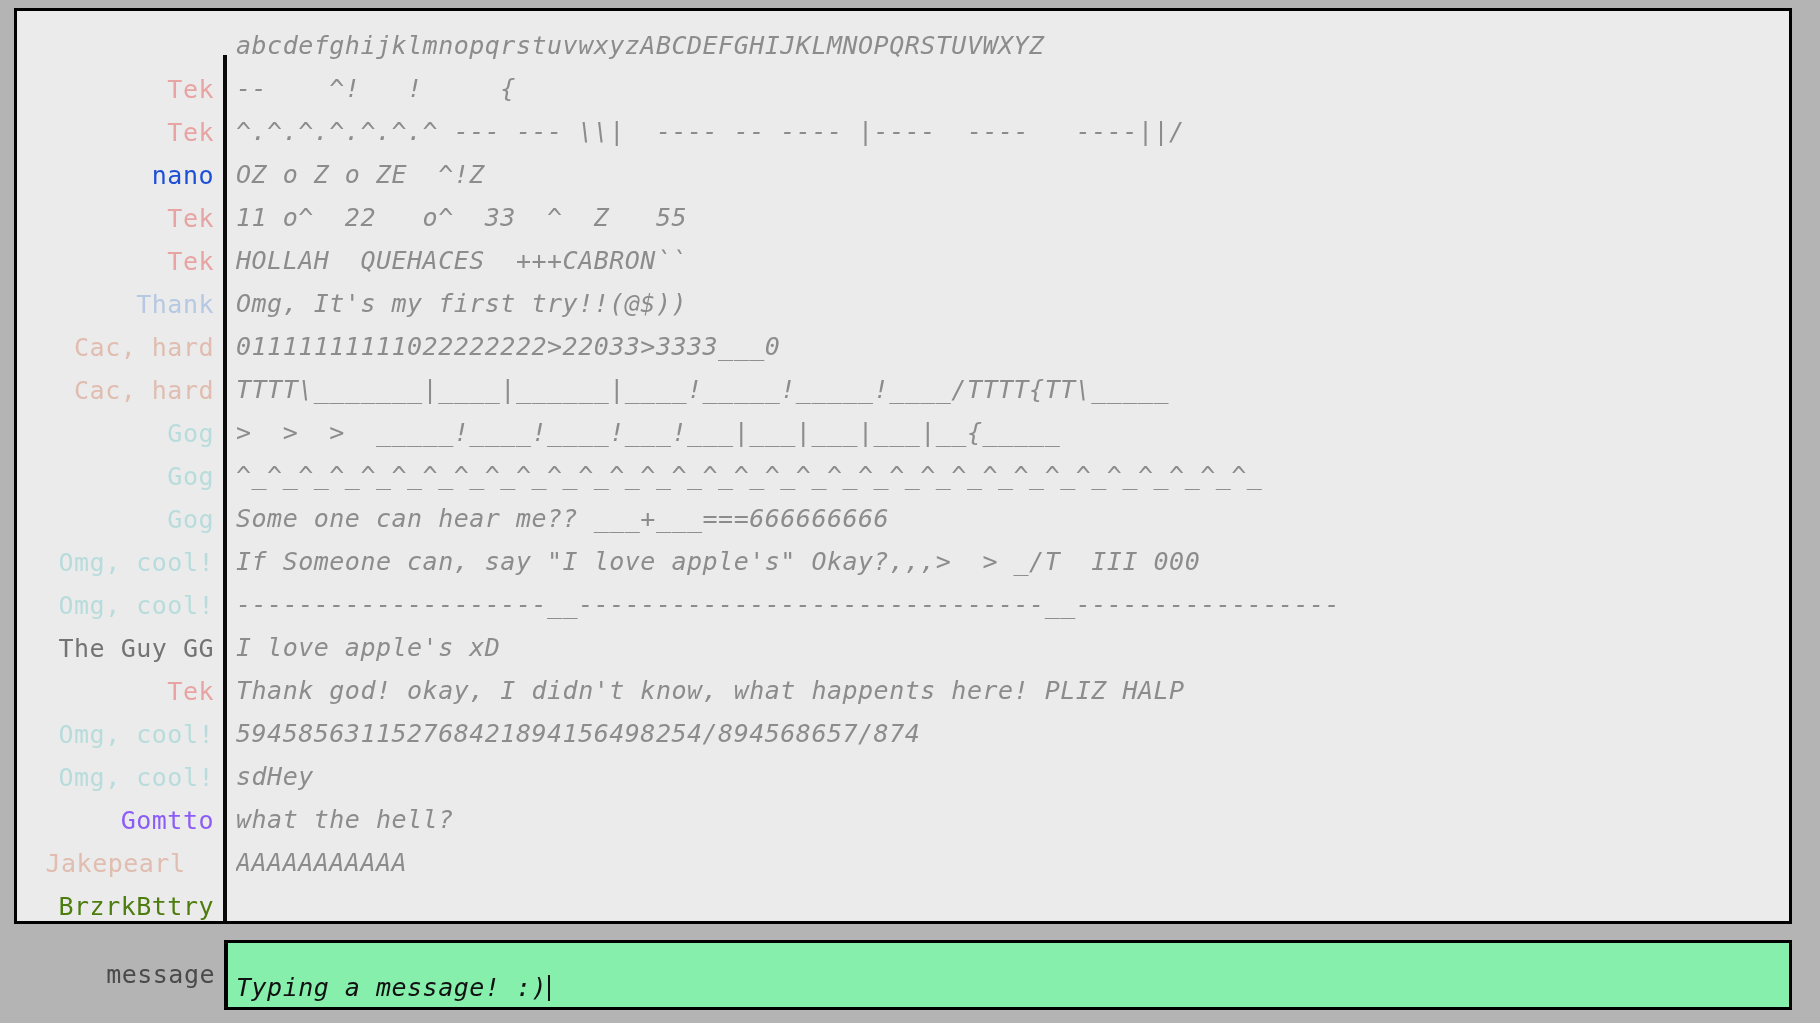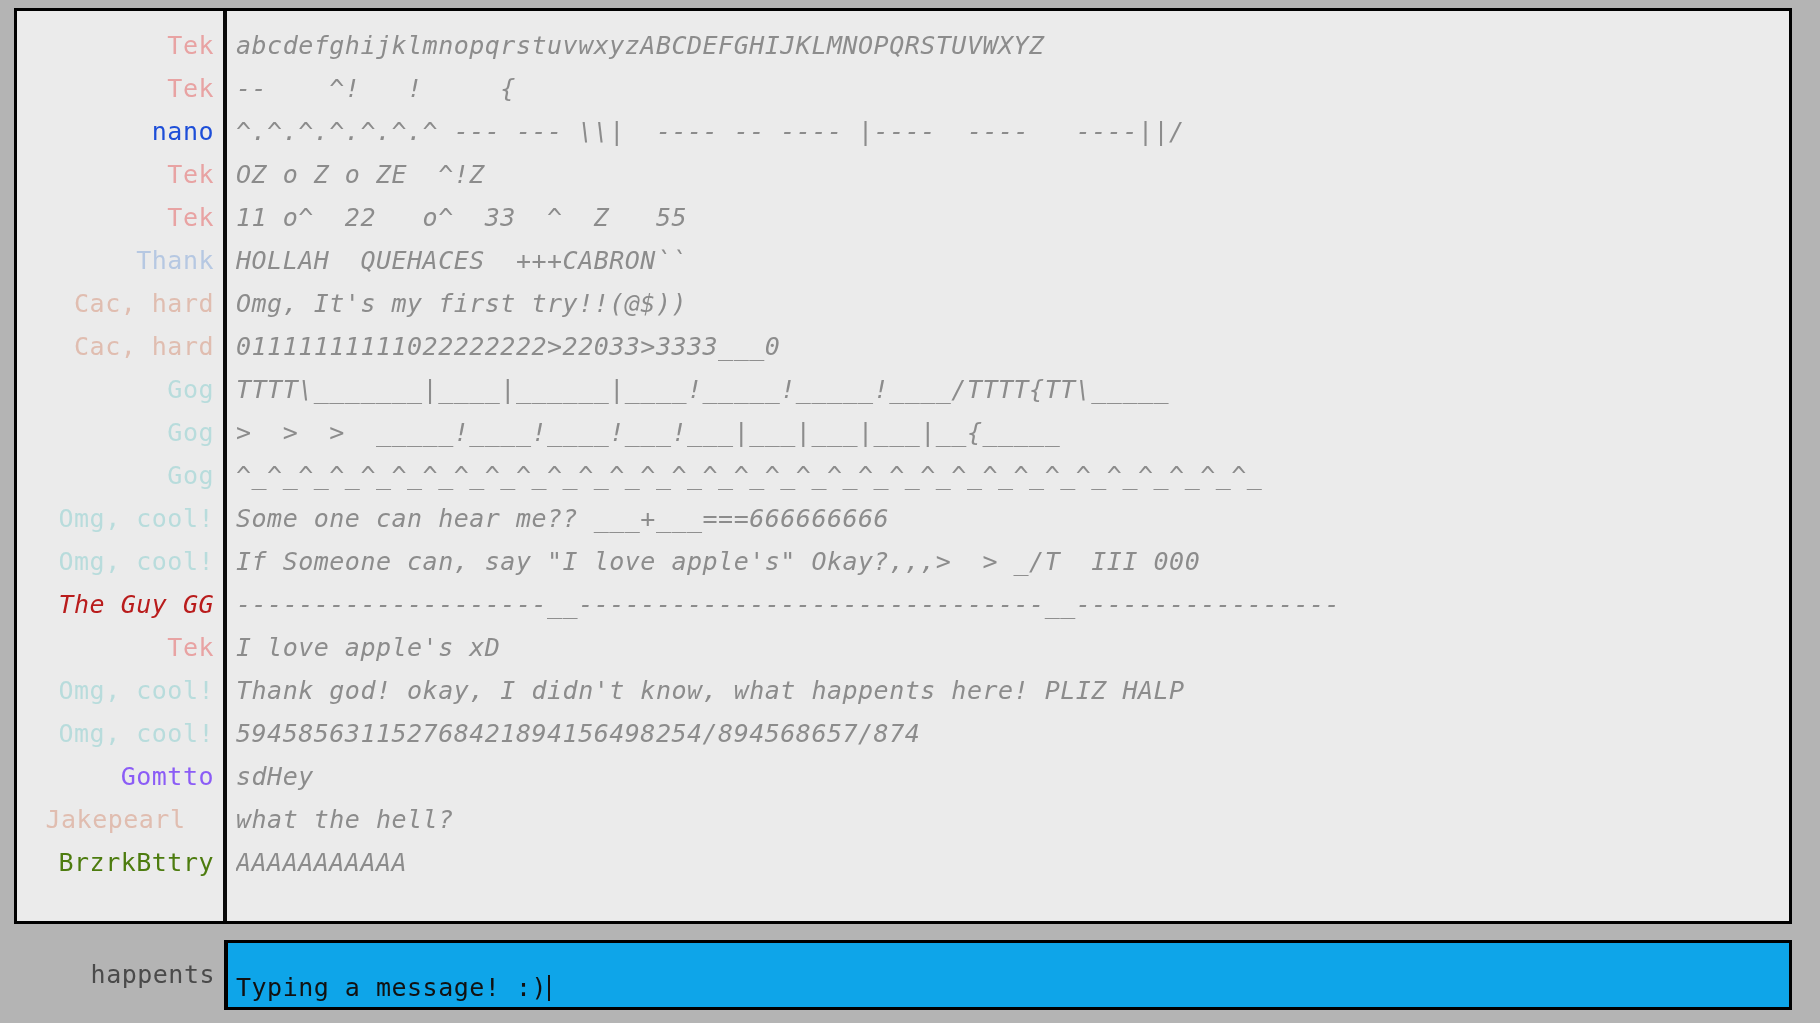--- a/index.html
+++ b/index.html
@@ -39,20 +39,21 @@
     flex-direction: row;
   }
 
   #name-column {
     width: 210px;
     flex: 0 0 210px;
     box-sizing: border-box;
     padding-top: 13px;
     border-right: 4px solid #0a0a0a;
     background: #ebebeb;
+    margin-top: 44px;
   }
 
   #body-column {
     flex: 1 1 auto;
     box-sizing: border-box;
     padding-top: 13px;
     padding-left: 9px;
     background: #ebebeb;
     overflow: hidden;
     white-space: pre;
@@ -102,26 +103,27 @@
     font-size: 25px;
     color: #4a4a4a;
     line-height: 70px;
     letter-spacing: 0.5px;
     background: #b4b4b4;
     white-space: pre;
   }
 
   #message-input {
     flex: 1 1 auto;
-    background: #0ea5e9;
+    background: #86efac;
     border: 3px solid #000000;
     border-left: 4px solid #000000;
     box-sizing: border-box;
     position: relative;
     overflow: hidden;
+    font-style: italic;
   }
 
   #message-input-text {
     position: absolute;
     left: 8px;
     bottom: 2px;
     font-size: 25px;
     color: #111111;
     letter-spacing: 0.5px;
     white-space: pre;
@@ -150,31 +152,31 @@
         <div class="name-cell" style="color: rgb(232, 163, 163);">Tek</div>
         <div class="name-cell" style="color: rgb(232, 163, 163);">Tek</div>
         <div class="name-cell" style="color: rgb(182, 200, 226);">Thank</div>
         <div class="name-cell" style="color: rgb(224, 189, 176);">Cac, hard</div>
         <div class="name-cell" style="color: rgb(224, 189, 176);">Cac, hard</div>
         <div class="name-cell" style="color: rgb(184, 220, 220);">Gog</div>
         <div class="name-cell" style="color: rgb(184, 220, 220);">Gog</div>
         <div class="name-cell" style="color: rgb(184, 220, 220);">Gog</div>
         <div class="name-cell" style="color: rgb(184, 220, 220);">Omg, cool!</div>
         <div class="name-cell" style="color: rgb(184, 220, 220);">Omg, cool!</div>
-        <div class="name-cell" style="color: #b91c1c; font-style: italic;">The Guy GG</div>
+        <div class="name-cell" style="color: #737373;">The Guy GG</div>
         <div class="name-cell" style="color: rgb(232, 163, 163);">Tek</div>
         <div class="name-cell" style="color: rgb(184, 220, 220);">Omg, cool!</div>
         <div class="name-cell" style="color: rgb(184, 220, 220);">Omg, cool!</div>
         <div class="name-cell" style="color: #8b5cf6;">Gomtto</div>
         <div class="name-cell" style="color: rgb(224, 189, 176); text-align: center;">Jakepearl</div>
         <div class="name-cell" style="color: #4d7c0f;">BrzrkBttry</div>
       </div>
     <div id="body-column"><div class="msg-cell" style="color: rgb(140, 140, 140);">abcdefghijklmnopqrstuvwxyzABCDEFGHIJKLMNOPQRSTUVWXYZ</div><div class="msg-cell" style="color: rgb(140, 140, 140);">--    ^!   !     {</div><div class="msg-cell" style="color: rgb(140, 140, 140);">^.^.^.^.^.^.^ --- --- \\|  ---- -- ---- |----  ----   ----||/</div><div class="msg-cell" style="color: rgb(140, 140, 140);">OZ o Z o ZE  ^!Z</div><div class="msg-cell" style="color: rgb(140, 140, 140);">11 o^  22   o^  33  ^  Z   55</div><div class="msg-cell" style="color: rgb(140, 140, 140);">HOLLAH  QUEHACES  +++CABRON``</div><div class="msg-cell" style="color: rgb(140, 140, 140);">Omg, It's my first try!!(@$))</div><div class="msg-cell" style="color: rgb(140, 140, 140);">01111111111022222222&gt;22033&gt;3333___0</div><div class="msg-cell" style="color: rgb(140, 140, 140);">TTTT\_______|____|______|____!_____!_____!____/TTTT{TT\_____</div><div class="msg-cell" style="color: rgb(140, 140, 140);">&gt;  &gt;  &gt;  _____!____!____!___!___|___|___|___|__{_____</div><div class="msg-cell" style="color: rgb(140, 140, 140);">^_^_^_^_^_^_^_^_^_^_^_^_^_^_^_^_^_^_^_^_^_^_^_^_^_^_^_^_^_^_^_^_^_</div><div class="msg-cell" style="color: rgb(140, 140, 140);">Some one can hear me?? ___+___===666666666</div><div class="msg-cell" style="color: rgb(140, 140, 140);">If Someone can, say "I love apple's" Okay?,,,&gt;  &gt; _/T  III 000</div><div class="msg-cell" style="color: rgb(140, 140, 140);">--------------------__------------------------------__-----------------</div><div class="msg-cell" style="color: rgb(140, 140, 140);">I love apple's xD</div><div class="msg-cell" style="color: rgb(140, 140, 140);">Thank god! okay, I didn't know, what happents here! PLIZ HALP</div><div class="msg-cell" style="color: rgb(140, 140, 140);">594585631152768421894156498254/894568657/874</div><div class="msg-cell" style="color: rgb(140, 140, 140);">sdHey</div><div class="msg-cell" style="color: rgb(140, 140, 140);">what the hell?</div><div class="msg-cell" style="color: rgb(140, 140, 140);">AAAAAAAAAAA</div></div>
   </div>
 
   <div id="input-bar">
-    <div id="username-label">happents</div>
+    <div id="username-label">message</div>
     <div id="message-input">
       <div id="message-input-text">Typing a message! :)<span class="caret"></span></div>
     </div>
   </div>
 
 </div>
 
 </body></html>

